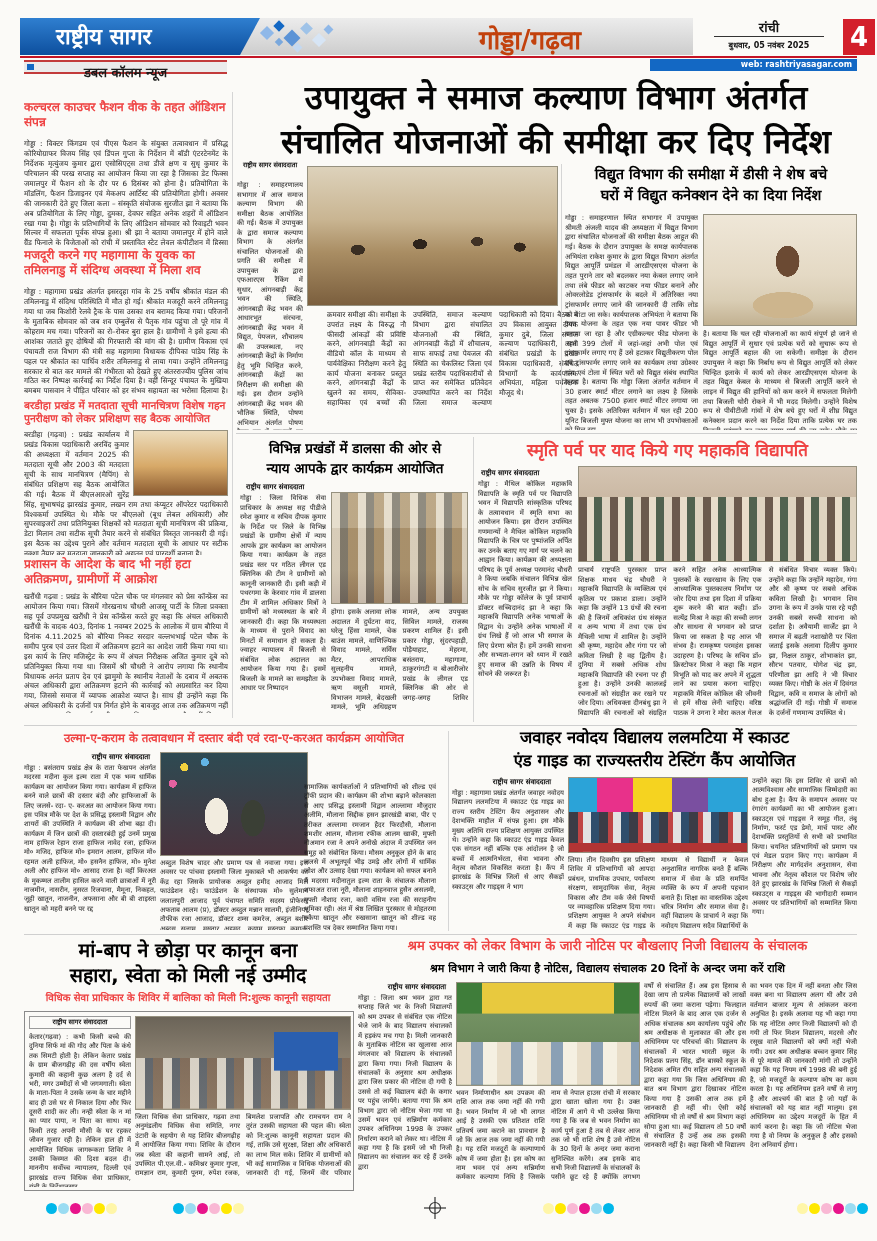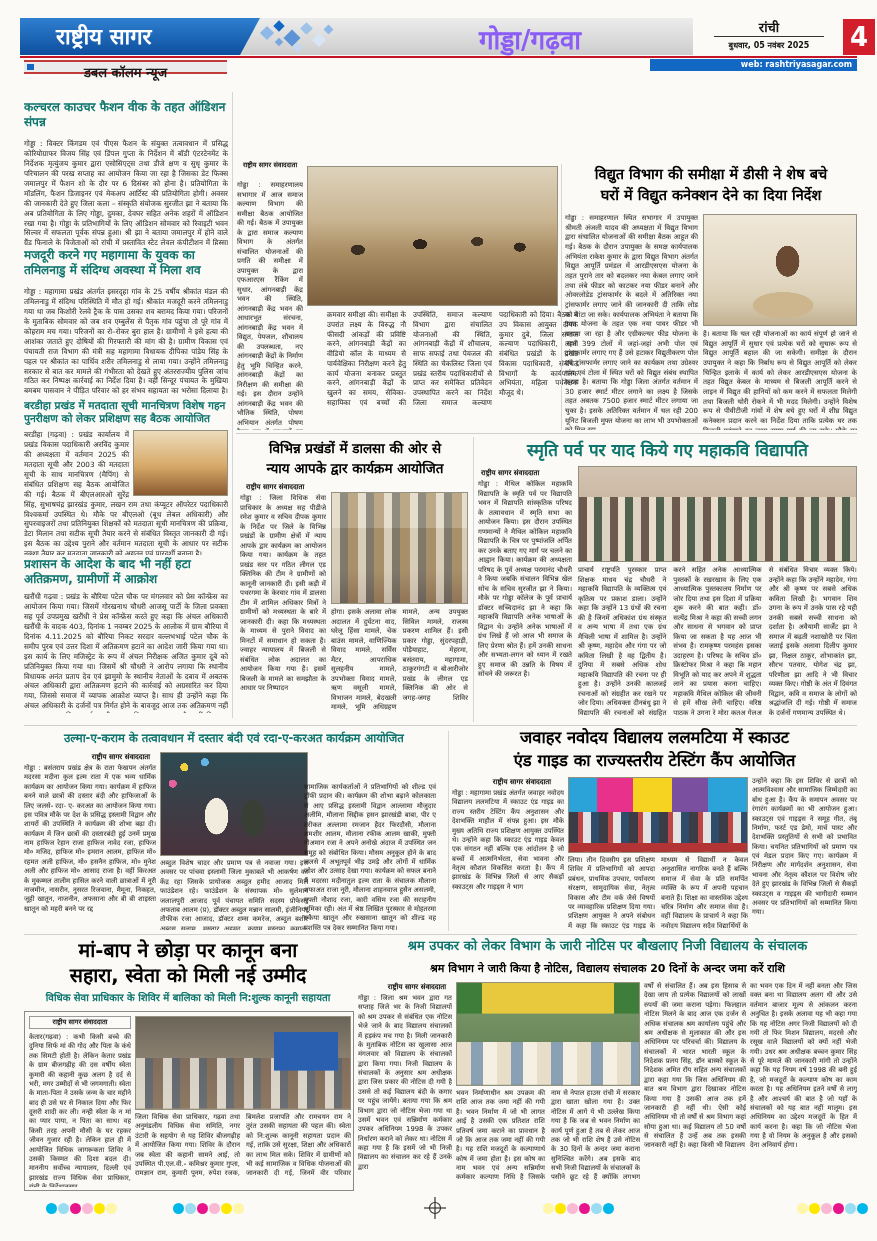--- a/index.html
+++ b/index.html
@@ -1,30 +1,30 @@
 <!DOCTYPE html>
 <html><head>
 <meta charset="utf-8">
 <style>
   html,body{margin:0;padding:0;background:#ffffff;}
   #page{position:relative;width:877px;height:1241px;margin:0 auto;background:#fbfaf7;
         font-family:"DejaVu Sans",sans-serif;overflow:hidden;}
   .abs{position:absolute;box-sizing:border-box;}
   .just{text-align:justify;color:#1c1c1c;overflow:hidden;line-height:1.38;}
-  .hd{font-weight:bold;color:#0f766e;line-height:1.28;overflow:hidden;}
+  .hd{font-weight:bold;color:#ef4444;line-height:1.28;overflow:hidden;}
   .byl{font-weight:bold;color:#101010;overflow:hidden;}
   .photo{border:1px solid #96917f;box-sizing:border-box;}
   
   #mast-gray{left:225px;top:18px;width:468px;height:37px;background:linear-gradient(180deg,#ececec,#cdcdcd);}
   #mast-blue{left:20px;top:18px;width:240px;height:37px;color:#fff;font-size:22px;font-weight:bold;
              line-height:37px;padding-left:36px;background:linear-gradient(180deg,#2f7fd0,#0d4f9e);
              clip-path:polygon(0 0,100% 0,calc(100% - 20px) 100%,0 100%);}
   #mast-deco{left:262px;top:20px;width:90px;height:34px;}
   #mast-deco i{position:absolute;display:block;transform:rotate(45deg);}
-  #mast-title{left:320px;top:21px;width:420px;text-align:center;font-size:26px;font-weight:bold;color:#8b5cf6;}
+  #mast-title{left:320px;top:21px;width:420px;text-align:center;font-size:26px;font-weight:bold;color:#c2410c;}
   #mast-city{left:700px;top:20px;width:138px;text-align:center;color:#111;}
   #mast-city .c{font-size:13px;font-weight:bold;line-height:15px;}
   #mast-city .sep{height:1px;background:#333;margin:1px 14px 2px;}
   #mast-city .d{font-size:8px;font-weight:bold;}
   #mast-page{left:843px;top:19px;width:32px;height:36px;background:#d31f2b;color:#fff;font-size:26px;
              font-weight:bold;text-align:center;line-height:36px;}
   #mast-redline{left:20px;top:56px;width:837px;height:2px;background:#c41425;}
   #mast-web{left:650px;top:59px;width:207px;height:12px;background:#1368c4;color:#fff;font-size:8px;
             font-weight:bold;text-align:right;line-height:12px;padding-right:5px;}
   
@@ -179,20 +179,24 @@
   </div>
   <div class="abs" id="mast-page">4</div>
   <div class="abs" id="mast-redline"></div>
   <div class="abs" id="mast-web">web: rashtriyasagar.com</div>
 
   <div class="abs" id="dcn">
     <span class="bar"></span>
     <div class="t">डबल कॉलम न्यूज</div>
   </div>
 
+  <div class="abs" id="main-head">
+    <div>उपायुक्त ने समाज कल्याण विभाग अंतर्गत</div>
+    <div>संचालित योजनाओं की समीक्षा कर दिए निर्देश</div>
+  </div>
 
   <div class="abs hd" id="a1-head">कल्चरल काउचर फैशन वीक के तहत ऑडिशन संपन्न</div>
   <div class="abs just" id="a1-body">गोड्डा : विक्टर किंगडम एवं पीएस फैशन के संयुक्त तत्वावधान में प्रसिद्ध कोरियोग्राफर विजय सिंह एवं डिंपल गुप्ता के निर्देशन में बॉडी एंटरटेनमेंट के निर्देशक मृत्युंजय कुमार द्वारा एसोसिएट्स तथा डीजे क्षण व सुधृ कुमार के परिचालन की परख सप्ताह का आयोजन किया जा रहा है जिसका डेट फिक्स जमालपुर में फैशन शो के दौर पर 6 दिसंबर को होना है। प्रतियोगिता के मॉडलिंग, फैशन डिजाइनर एवं मेकअप आर्टिस्ट की प्रतियोगिता होगी। अवसर की जानकारी देते हुए जिला कला – संस्कृति संयोजक सुरजीत झा ने बताया कि अब प्रतियोगिता के लिए गोड्डा, दुमका, देवघर सहित अनेक शहरों में ऑडिशन रखा गया है। गोड्डा के प्रतिभागियों के लिए ऑडिशन सोमवार को रिवाइटी भवन सिल्वर में सफलता पूर्वक संपन्न हुआ। श्री झा ने बताया जमालपुर में होने वाले ग्रैंड फिनाले के विजेताओं को रांची में प्रस्तावित स्टेट लेवल कंपीटीशन में हिस्सा लेने का अवसर प्राप्त होगा। ऑडिशन में कुल 80 प्रतिभागी शामिल हुए। तीन सदस्यीय निर्णायक मंडली में विजय कुमार सिंह, सुरजीत झा एवं मॉडल नमन कुमार मंडल शामिल थे। इस अवसर पर कबीर आलिया नेहा वरिष्ठ झा, कोरियोग्राफर आरती सिंह, अभय सिंह एवं दया शंकर झा उपस्थित थे।</div>
 
   <div class="abs hd" id="a2-head">मजदूरी करने गए महागामा के युवक का तमिलनाडु में संदिग्ध अवस्था में मिला शव</div>
   <div class="abs just" id="a2-body">गोड्डा : महागामा प्रखंड अंतर्गत इसरदृहा गांव के 25 वर्षीय श्रीकांत मंडल की तमिलनाडु में संदिग्ध परिस्थिति में मौत हो गई। श्रीकांत मजदूरी करने तमिलनाडु गया था जब किशोरी रेलवे ट्रैक के पास उसका शव बरामद किया गया। परिजनों के मुताबिक सोमवार को जब शव एम्बुलेंस से पैतृक गांव पहुंचा तो पूरे गांव में कोहराम मच गया। परिजनों का रो–रोकर बुरा हाल है। ग्रामीणों ने इसे हत्या की आशंका जताते हुए दोषियों की गिरफ्तारी की मांग की है। ग्रामीण विकास एवं पंचायती राज विभाग की मंत्री सह महागामा विधायक दीपिका पांडेय सिंह के पहल पर श्रीकांत का पार्थिव शरीर तमिलनाडु से लाया गया। उन्होंने तमिलनाडु सरकार से बात कर मामले की गंभीरता को देखते हुए अंतरराज्यीय पुलिस जांच गठित कर निष्पक्ष कार्रवाई का निर्देश दिया है। वहीं सिन्दूर पंचायत के मुखिया बमबम पासवान ने पीड़ित परिवार को हर संभव सहायता का भरोसा दिलाया है। श्रीकांत की मौत से पूरे गांव में शोक की लहर फैल गई है।</div>
 
   <div class="abs hd" id="a3-head">बरडीहा प्रखंड में मतदाता सूची मानचित्रण विशेष गहन पुनरीक्षण को लेकर प्रशिक्षण सह बैठक आयोजित</div>
   <div class="abs just" id="a3-body">
     <span class="photo ph-bardiha a3ph"></span>

